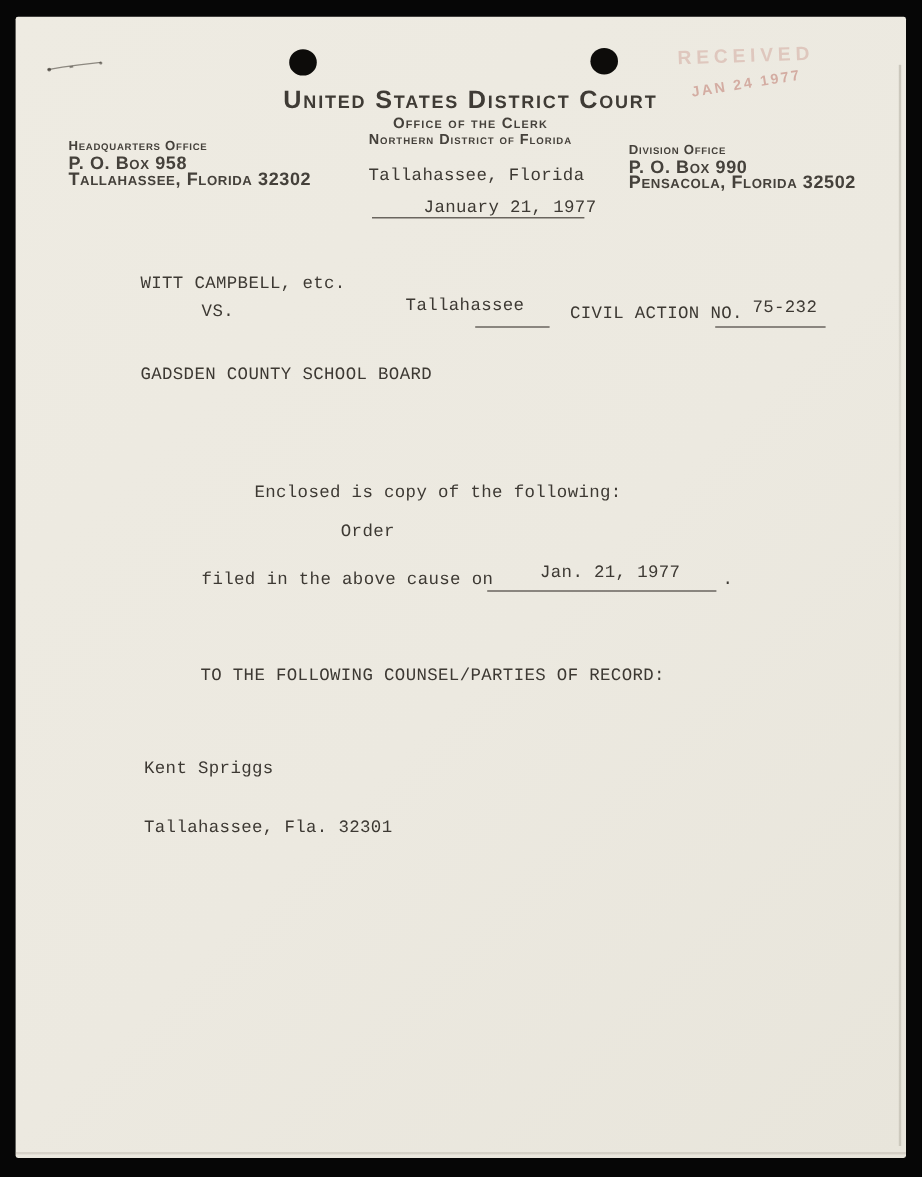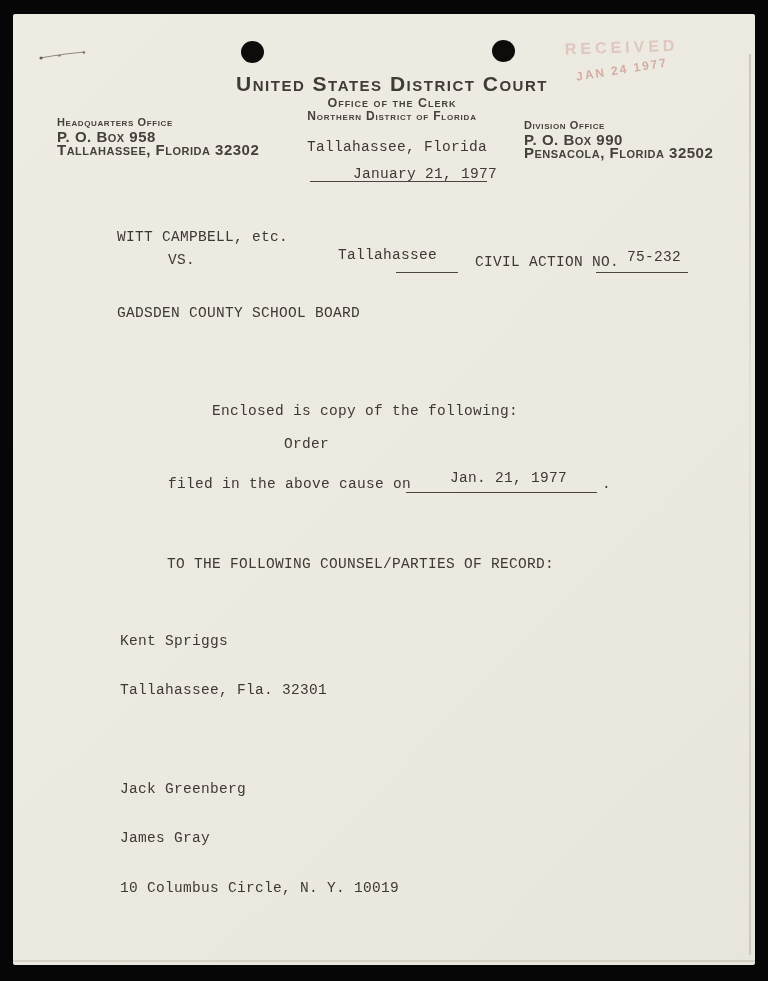--- a/index.html
+++ b/index.html
@@ -191,22 +191,17 @@
     <div class="typed" style="left:437px; top:456px;">Jan. 21, 1977</div>
     <div class="rule" style="left:393px; top:478px; width:191px;"></div>
     <div class="typed" style="left:589px; top:462px;">.</div>
     <div class="typed" style="left:154px; top:522px;margin-top:20px;">TO THE FOLLOWING COUNSEL/PARTIES OF RECORD:</div>
 
     <div class="recipients">
       <div class="recipient">
         <div>Kent Spriggs</div>
         <div>Tallahassee, Fla. 32301</div>
       </div>
-      <div class="recipient">
-        <div>Jack Greenberg</div>
-        <div>James Gray</div>
-        <div>10 Columbus Circle, N. Y. 10019</div>
-      </div>
 
     </div>
 
   </div>
 </div>
 
 </body></html>

